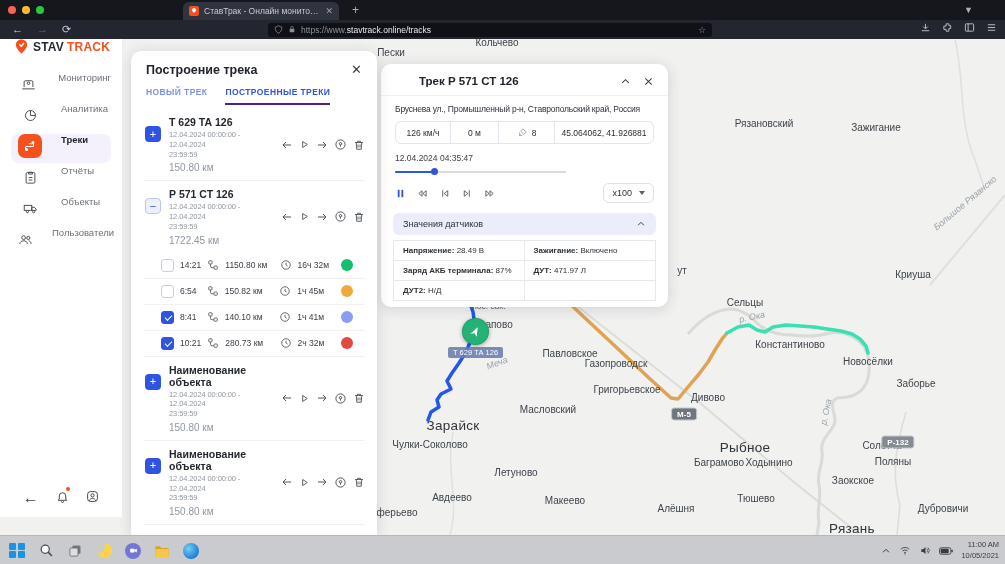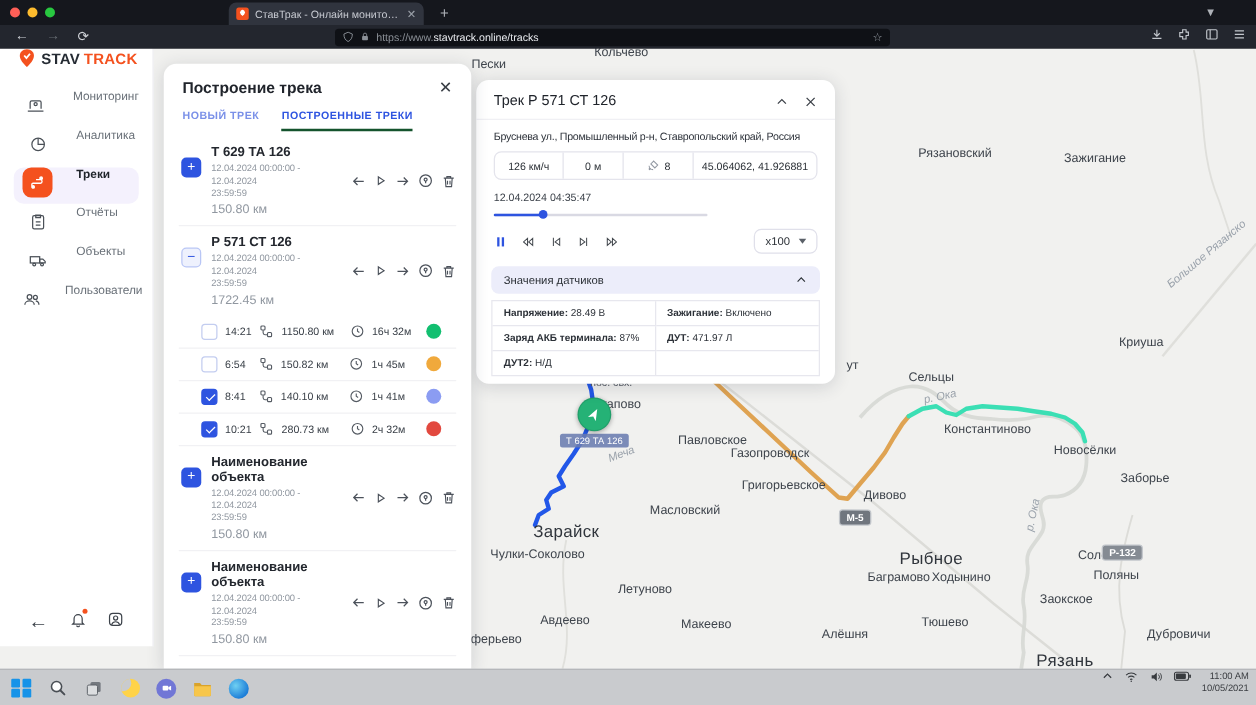--- a/index.html
+++ b/index.html
@@ -66,21 +66,21 @@
   .bell-wrap { position:relative; }
   .bell-dot { position:absolute; right:-1px; top:-2px; width:4px; height:4px; border-radius:50%; background:#f4511e; }
 
   
   .tpanel { position:absolute; left:131px; top:51px; width:246px; bottom:29px; background:#fff; border-radius:10px 10px 0 0; box-shadow:0 2px 14px rgba(40,45,60,.16); z-index:11; }
   .tp-head { display:flex; align-items:center; justify-content:space-between; padding:11px 15px 8px;gap:24px; }
   .tp-title { font-size:12.5px; font-weight:bold; color:#20242b; }
   .tp-close { font-size:13px; color:#3a3f46; cursor:pointer; }
   .tp-tabs { display:flex; gap:18px; padding:2px 15px 0; }
   .tp-tab { font-size:8.5px; font-weight:bold; letter-spacing:.4px; padding-bottom:6px; color:#7a90e8; cursor:pointer; }
-  .tp-tab.active { color:#2e54e0; border-bottom:2px solid #14532d; }
+  .tp-tab.active { color:#2e54e0; border-bottom:2px solid #4c1d95; }
   .tlist { padding:4px 12px 0; }
   .titem { display:flex; border-bottom:1px solid #f1f1f4; padding:7px 0; }
   .exp { width:16px; height:16px; border-radius:4px; margin:10px 8px 0 2px; flex:none; display:flex; align-items:center; justify-content:center; font-size:11px; line-height:1; cursor:pointer; }
   .exp.plus { background:#2e54e0; color:#fff; }
   .exp.minus { background:#eef1fd; border:1px solid #b9c6f5; color:#2e54e0; }
   .tinfo { flex:1; min-width:0; }
   .tname { font-size:10.5px; font-weight:bold; color:#23272e; margin-bottom:2px; }
   .tdates { font-size:7.5px; color:#9097a0; line-height:1.3; letter-spacing:-.1px; }
   .tdist { font-size:10px; color:#9097a0; margin-top:3px; }
   .tacts { display:flex; gap:6px; align-items:center; margin-left:3px; color:#4c525b; }
@@ -91,21 +91,21 @@
   .cb.on::after { content:""; position:absolute; left:2.5px; top:3.5px; width:6px; height:3px; border-left:1.5px solid #fff; border-bottom:1.5px solid #fff; transform:rotate(-45deg); }
   .seg-time { width:23px; }
   .seg-dist { width:54px; }
   .seg-dur { width:42px; }
   .dot { width:12px; height:12px; border-radius:50%; margin-left:auto; margin-right:10px; flex:none; }
   .segicon { color:#565c64; display:flex; flex:none; }
 
   
   .dpanel { position:absolute; left:381px; top:64px; width:287px; height:243px; background:#fff; border-radius:10px; box-shadow:0 2px 14px rgba(40,45,60,.16); z-index:10; }
   .dp-head { display:flex; align-items:center; padding:11px 14px 8px; border-bottom:1px solid #f0f0f4; }
-  .dp-title { font-size:11.5px; font-weight:normal; color:#20242b; flex:1; }
+  .dp-title { font-size:11.5px; font-weight:bold; color:#20242b; flex:1;margin-left:24px; }
   .dp-ico { color:#3a3f46; margin-left:12px; cursor:pointer; display:flex; }
   .dp-addr { padding:8px 14px 6px; font-size:8.5px; letter-spacing:-.2px; color:#2e333b; }
   .ibar { margin:1px 14px; display:flex; border:1px solid #e4e4ec; border-radius:6px; height:23px; font-size:8.5px; color:#2b3036; }
   .icell { display:flex; align-items:center; justify-content:center; gap:4px; border-right:1px solid #e4e4ec; padding:0 4px; }
   .icell:last-child { border-right:none; flex:1; }
   .ic-speed { width:55px; } .ic-alt { width:48px; } .ic-sat { width:56px; }
   .dp-ts { margin:9px 14px 0; font-size:8.5px; color:#3c424a; }
   .slider { margin:5px 14px 0; width:171px; height:8px; position:relative; }
   .sl-track { position:absolute; left:0; top:3px; width:100%; height:2px; background:#d9d9e3; border-radius:1px; }
   .sl-fill { position:absolute; left:0; top:3px; height:2px; background:#2e54e0; border-radius:1px; }
@@ -119,21 +119,21 @@
   .sens-table { margin:5px 12px; border:1px solid #e7e7ee; display:grid; grid-template-columns:1fr 1fr; }
   .scell { padding:5px 9px; font-size:8px; color:#2c3138; border-bottom:1px solid #e7e7ee; white-space:nowrap; overflow:hidden; }
   .scell:nth-child(odd) { border-right:1px solid #e7e7ee; }
   .scell:nth-child(5),.scell:nth-child(6) { border-bottom:none; }
   .scell b { font-weight:bold; }
 
   
   .taskbar { position:absolute; left:0; bottom:0; width:100%; height:29px; background:#c9cbce; border-top:1px solid #b5b7ba; z-index:30; }
   .tb-icons { position:absolute; left:8px; top:0; height:29px; display:flex; align-items:center; gap:11px; }
   .tb-ic { width:18px; height:18px; display:flex; align-items:center; justify-content:center; cursor:pointer; }
-  .tray { position:absolute; right:6px; top:0; height:29px; display:flex; gap:8px; color:#383b3f; }
+  .tray { position:absolute; right:6px; top:0; height:29px; display:flex; align-items:center; gap:8px; color:#383b3f; }
   .clock { text-align:right; font-size:7.5px; line-height:1.35; color:#3a3d41; cursor:default; }
   .winlogo { display:grid; grid-template-columns:7px 7px; grid-template-rows:7px 7px; gap:1.5px; }
   .winlogo span { background:#1793e8; border-radius:1px; }
   .moon { width:15px; height:15px; border-radius:50%; background:#ffd348; position:relative; overflow:hidden; }
   .moon::after { content:""; position:absolute; left:-5px; top:-3px; width:13px; height:13px; border-radius:50%; background:#c9cbce; }
   .chaticon { width:16px; height:16px; border-radius:50%; background:#7177d6; display:flex; align-items:center; justify-content:center; }
   .edgeicon { width:16px; height:16px; border-radius:50%; background:radial-gradient(circle at 35% 35%, #6fd0f2, #1e7fd8 70%); }
 </style>
 </head>
 <body>
@@ -150,21 +150,21 @@
     <polyline points="727,333 738,327 749,325 757,330 765,332 773,327 786,325 800,326 814,327 827,329 841,331 852,334 860,339 866,346 868,353" fill="none" stroke="#3bdfb4" stroke-width="3.5" stroke-linecap="round" stroke-linejoin="round"></polyline>
     <polyline points="470,303 473,312 475,326 471,340 466,352 459,363 452,373 447,381 451,389 441,394 437,400 439,407 431,412 428,420" fill="none" stroke="#2257e8" stroke-width="3.5" stroke-linecap="round" stroke-linejoin="round"></polyline>
   </svg>
   <div style="position:absolute;left:0;top:0;width:100%;height:100%;">
       <div class="maplabel" style="left: 391px; top: 52px;">Пески</div>
       <div class="maplabel" style="left: 497px; top: 42px;">Кольчево</div>
       <div class="maplabel" style="left: 764px; top: 123px;">Рязановский</div>
       <div class="maplabel" style="left: 876px; top: 127px;">Зажигание</div>
       <div class="maplabel" style="left: 913px; top: 274px;">Криуша</div>
       <div class="maplabel" style="left: 745px; top: 302px;">Сельцы</div>
-      <div class="maplabel" style="left: 682px; top: 293px;">ут</div>
+      <div class="maplabel" style="left: 682px; top: 270px;">ут</div>
       <div class="maplabel" style="left: 790px; top: 344px;">Константиново</div>
       <div class="maplabel" style="left: 868px; top: 361px;">Новосёлки</div>
       <div class="maplabel" style="left: 916px; top: 383px;">Заборье</div>
       <div class="maplabel" style="left: 882px; top: 401px; margin-top: 44px;">Солотча</div>
       <div class="maplabel" style="left: 708px; top: 397px;">Дивово</div>
       <div class="maplabel" style="left: 570px; top: 353px;">Павловское</div>
       <div class="maplabel" style="left: 616px; top: 363px;">Газопроводск</div>
       <div class="maplabel" style="left: 627px; top: 389px;">Григорьевское</div>
       <div class="maplabel" style="left: 548px; top: 409px;">Масловский</div>
       <div class="maplabel lg" style="left: 453px; top: 425px;">Зарайск</div>

